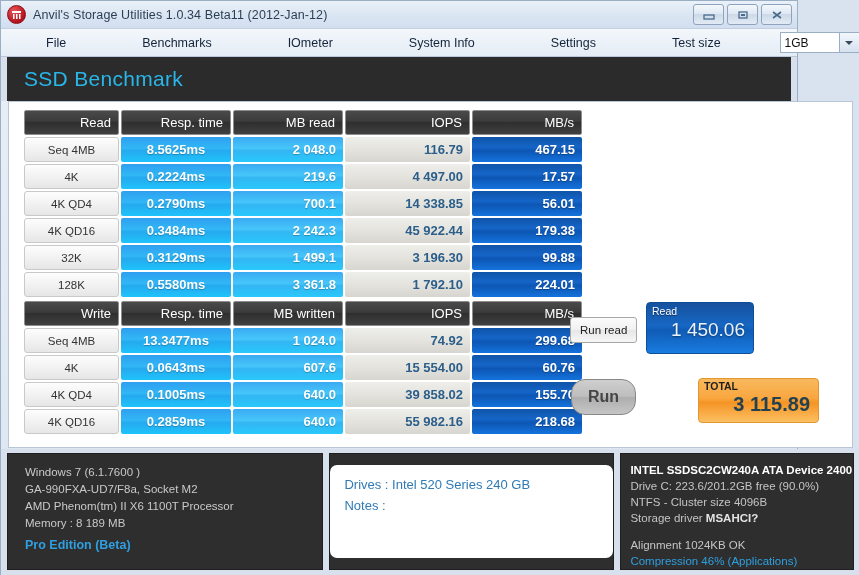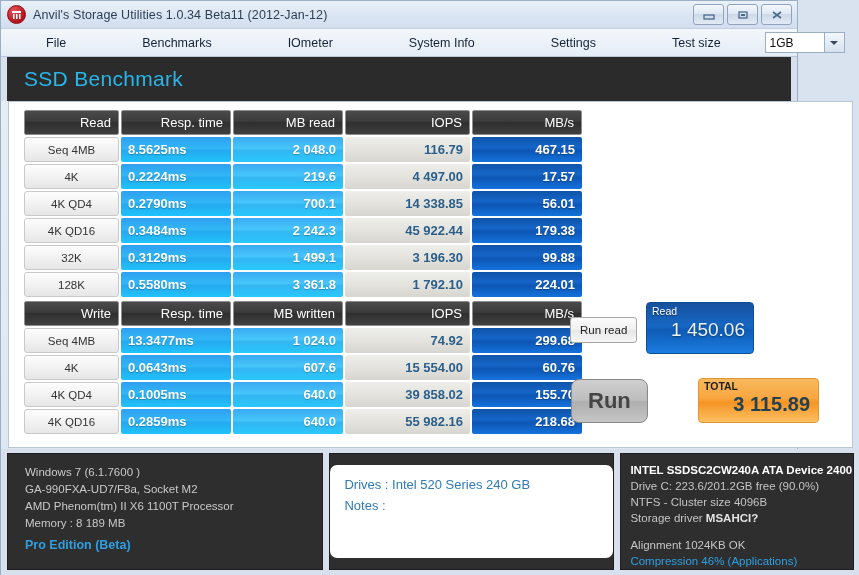--- a/index.html
+++ b/index.html
@@ -47,21 +47,21 @@
     height:28px;display:flex;align-items:center;
     background:linear-gradient(180deg,#f3f7fb 0%,#e4ecf5 100%);
     border-bottom:1px solid #b9c7d8;
     padding-left:4px;box-sizing:border-box;font-size:12.5px;color:#13243a;gap:29px;
   }
   .grip{width:5px;height:18px;margin-right:3px;
     background:repeating-linear-gradient(180deg,#b9c6d6 0 1px,transparent 1px 3px);}
   .menuitem{padding:4px 9px;white-space:nowrap;}
   .msep{width:1px;height:17px;background:#bfccdb;}
   .testsize-box{
-    margin-left:6px;display:flex;align-items:center;
+    margin-left:21px;display:flex;align-items:center;
     border:1px solid #9aaec4;background:#fff;height:19px;
   }
   .testsize-val{width:54px;padding-left:4px;font-size:12px;color:#111;}
   .dd-btn{
     width:19px;height:19px;border-left:1px solid #9aaec4;
     background:linear-gradient(180deg,#f2f7fc,#d7e2ef);
     display:flex;align-items:center;justify-content:center;
   }
   .caret{width:0;height:0;border-left:4px solid transparent;border-right:4px solid transparent;border-top:4px solid #3a4a5e;}
   .drive-label{padding:0 7px 0 9px;color:#9aa7b5;}
@@ -96,21 +96,21 @@
   .c-resp{width:110px;}
   .c-mb{width:110px;}
   .c-iops{width:125px;}
   .c-mbs{width:110px;}
   td.lbl{
     background:linear-gradient(180deg,#fdfdfd 0%,#f2f2f2 50%,#e6e6e6 100%);
     color:#333;text-align:center;font-size:11.5px;border:1px solid #c9c9c9;border-radius:3px;
   }
   td.resp{
     background:linear-gradient(180deg,#2f9ff0 0%,#31b7f6 45%,#25a9ef 55%,#1fc3fb 100%);
-    color:#fff;text-align:left;font-weight:bold;border-radius:2px;text-shadow:0 1px 1px rgba(0,0,0,.25);margin-top:44px;
+    color:#fff;text-align:center;font-weight:bold;border-radius:2px;text-shadow:0 1px 1px rgba(0,0,0,.25);margin-top:44px;
   }
   td.mb{
     background:linear-gradient(180deg,#3aaaf2 0%,#46c6fa 45%,#33b6f3 55%,#29c8fb 100%);
     color:#fff;text-align:right;font-weight:bold;border-radius:2px;text-shadow:0 1px 1px rgba(0,0,0,.25);
   }
   td.iops{
     background:linear-gradient(180deg,#eeeeea 0%,#e4e3de 50%,#d6d5cf 100%);
     color:#2b5f8a;text-align:right;font-weight:bold;border-radius:2px;
   }
   td.mbs{
@@ -120,23 +120,23 @@
   
   .btn-run-read{position:absolute;left:561px;top:215px;}
   .btn-run{position:absolute;left:562px;top:277px;}
   .btn-run-write{position:absolute;left:561px;top:367px;}
   .sbtn{
     border:1px solid #a7a7a7;border-radius:3px;
     background:linear-gradient(180deg,#fbfbfb 0%,#f1f1f1 48%,#e7e7e7 52%,#f6f6f6 100%);
     font-size:11.5px;color:#222;padding:6px 9px;font-family:"Liberation Sans",sans-serif;
   }
   .bigbtn{
-    border:1px solid #888;border-radius:8px;
+    border:1px solid #888;border-radius:14px;
     background:linear-gradient(180deg,#cfcfcf 0%,#bdbdbd 48%,#aeaeae 52%,#c6c6c6 100%);
-    font-size:22px;color:#454545;font-weight:bold;padding:8px 16px;
+    font-size:16px;color:#454545;font-weight:bold;padding:8px 16px;
     font-family:"Liberation Sans",sans-serif;
   }
   .score{
     position:absolute;border-radius:4px;padding:3px 8px 6px 5px;box-sizing:border-box;
   }
   .score .cap{font-size:10.5px;line-height:11px;display:block;}
   .score .val{display:block;text-align:right;line-height:26px;}
   .score-read{left:637px;top:200px;width:108px;height:52px;
     background:linear-gradient(180deg,#16519e 0%,#1667c4 45%,#0f5cb6 55%,#1a7ce0 100%);
     border:1px solid #0d4e96;}

